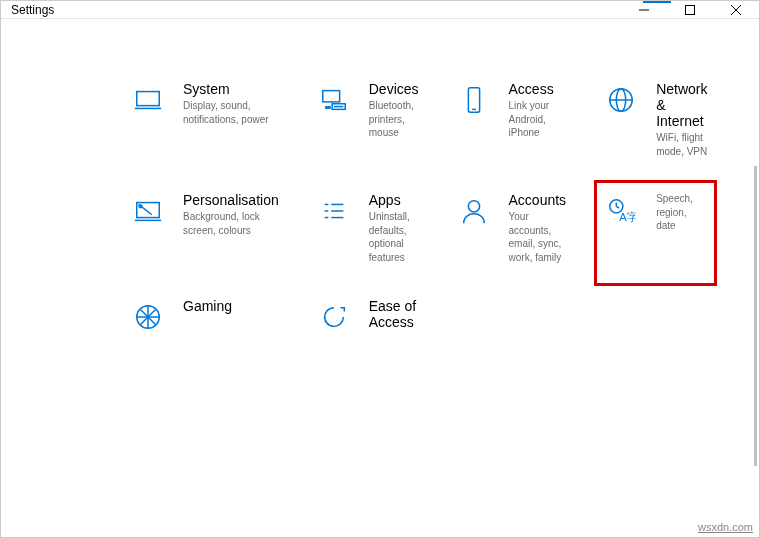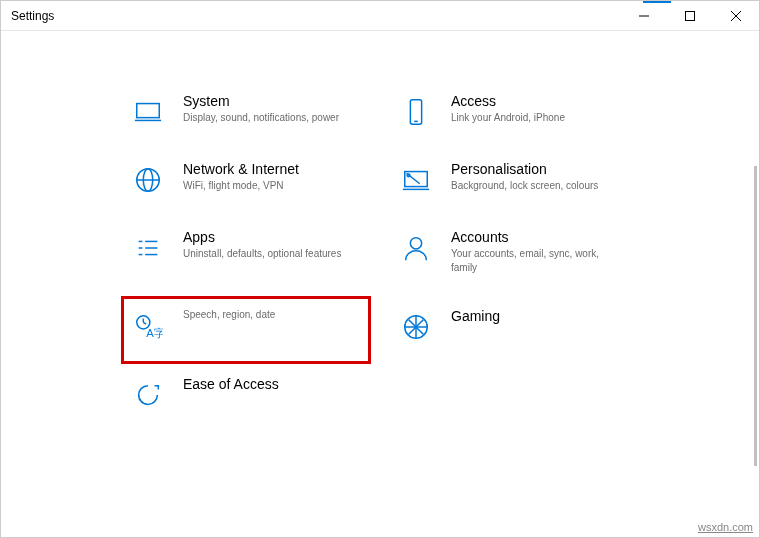--- a/index.html
+++ b/index.html
@@ -7,21 +7,21 @@
       font-family: "Segoe UI", -apple-system, sans-serif;
       background: #fff;
       color: #000;
       width: 760px;
       height: 538px;
       overflow: hidden;
       position: relative;
       border: 1px solid #ccc;
     }
     .titlebar {
-      height: 30px;
+      height: 18px;
       display: flex;
       align-items: center;
       justify-content: space-between;
       padding-left: 10px;
       font-size: 12px;
       border-bottom: 1px solid #e5e5e5;
     }
     .win-controls {
       display: flex;
       height: 100%;
@@ -36,21 +36,21 @@
     }
     .win-btn svg { display: block; }
     .content {
       padding: 50px 120px 0 120px;
       height: calc(100% - 30px);
       overflow: hidden;
       position: relative;
     }
     .grid {
       display: grid;
-      grid-template-columns: 1fr 1fr;
+      grid-template-columns: 1fr 1fr 1fr 1fr;
       column-gap: 18px;
     }
     .cat {
       display: flex;
       align-items: flex-start;
       padding: 12px 10px 22px 10px;
       gap: 18px;
       cursor: pointer;
     }
     .cat .icon {
@@ -140,20 +140,35 @@
           </svg>
         </div>
         <div class="text">
           <div class="title">System</div>
           <div class="desc">Display, sound, notifications, power</div>
         </div>
       </div>
       <div class="cat">
         <div class="icon">
           <svg viewBox="0 0 32 32" fill="none" stroke="currentColor" stroke-width="1.6">
+            <rect x="4" y="6" width="18" height="12"></rect>
+            <rect x="14" y="20" width="14" height="6"></rect>
+            <circle cx="8" cy="24" r="1" fill="currentColor"></circle>
+            <circle cx="11" cy="24" r="1" fill="currentColor"></circle>
+            <line x1="16" y1="23" x2="26" y2="23"></line>
+          </svg>
+        </div>
+        <div class="text">
+          <div class="title">Devices</div>
+          <div class="desc">Bluetooth, printers, mouse</div>
+        </div>
+      </div>
+      <div class="cat">
+        <div class="icon">
+          <svg viewBox="0 0 32 32" fill="none" stroke="currentColor" stroke-width="1.6">
             <rect x="10" y="3" width="12" height="26" rx="2"></rect>
             <line x1="14" y1="26" x2="18" y2="26"></line>
           </svg>
         </div>
         <div class="text">
           <div class="title">Access</div>
           <div class="desc">Link your Android, iPhone</div>
         </div>
       </div>
       <div class="cat">

